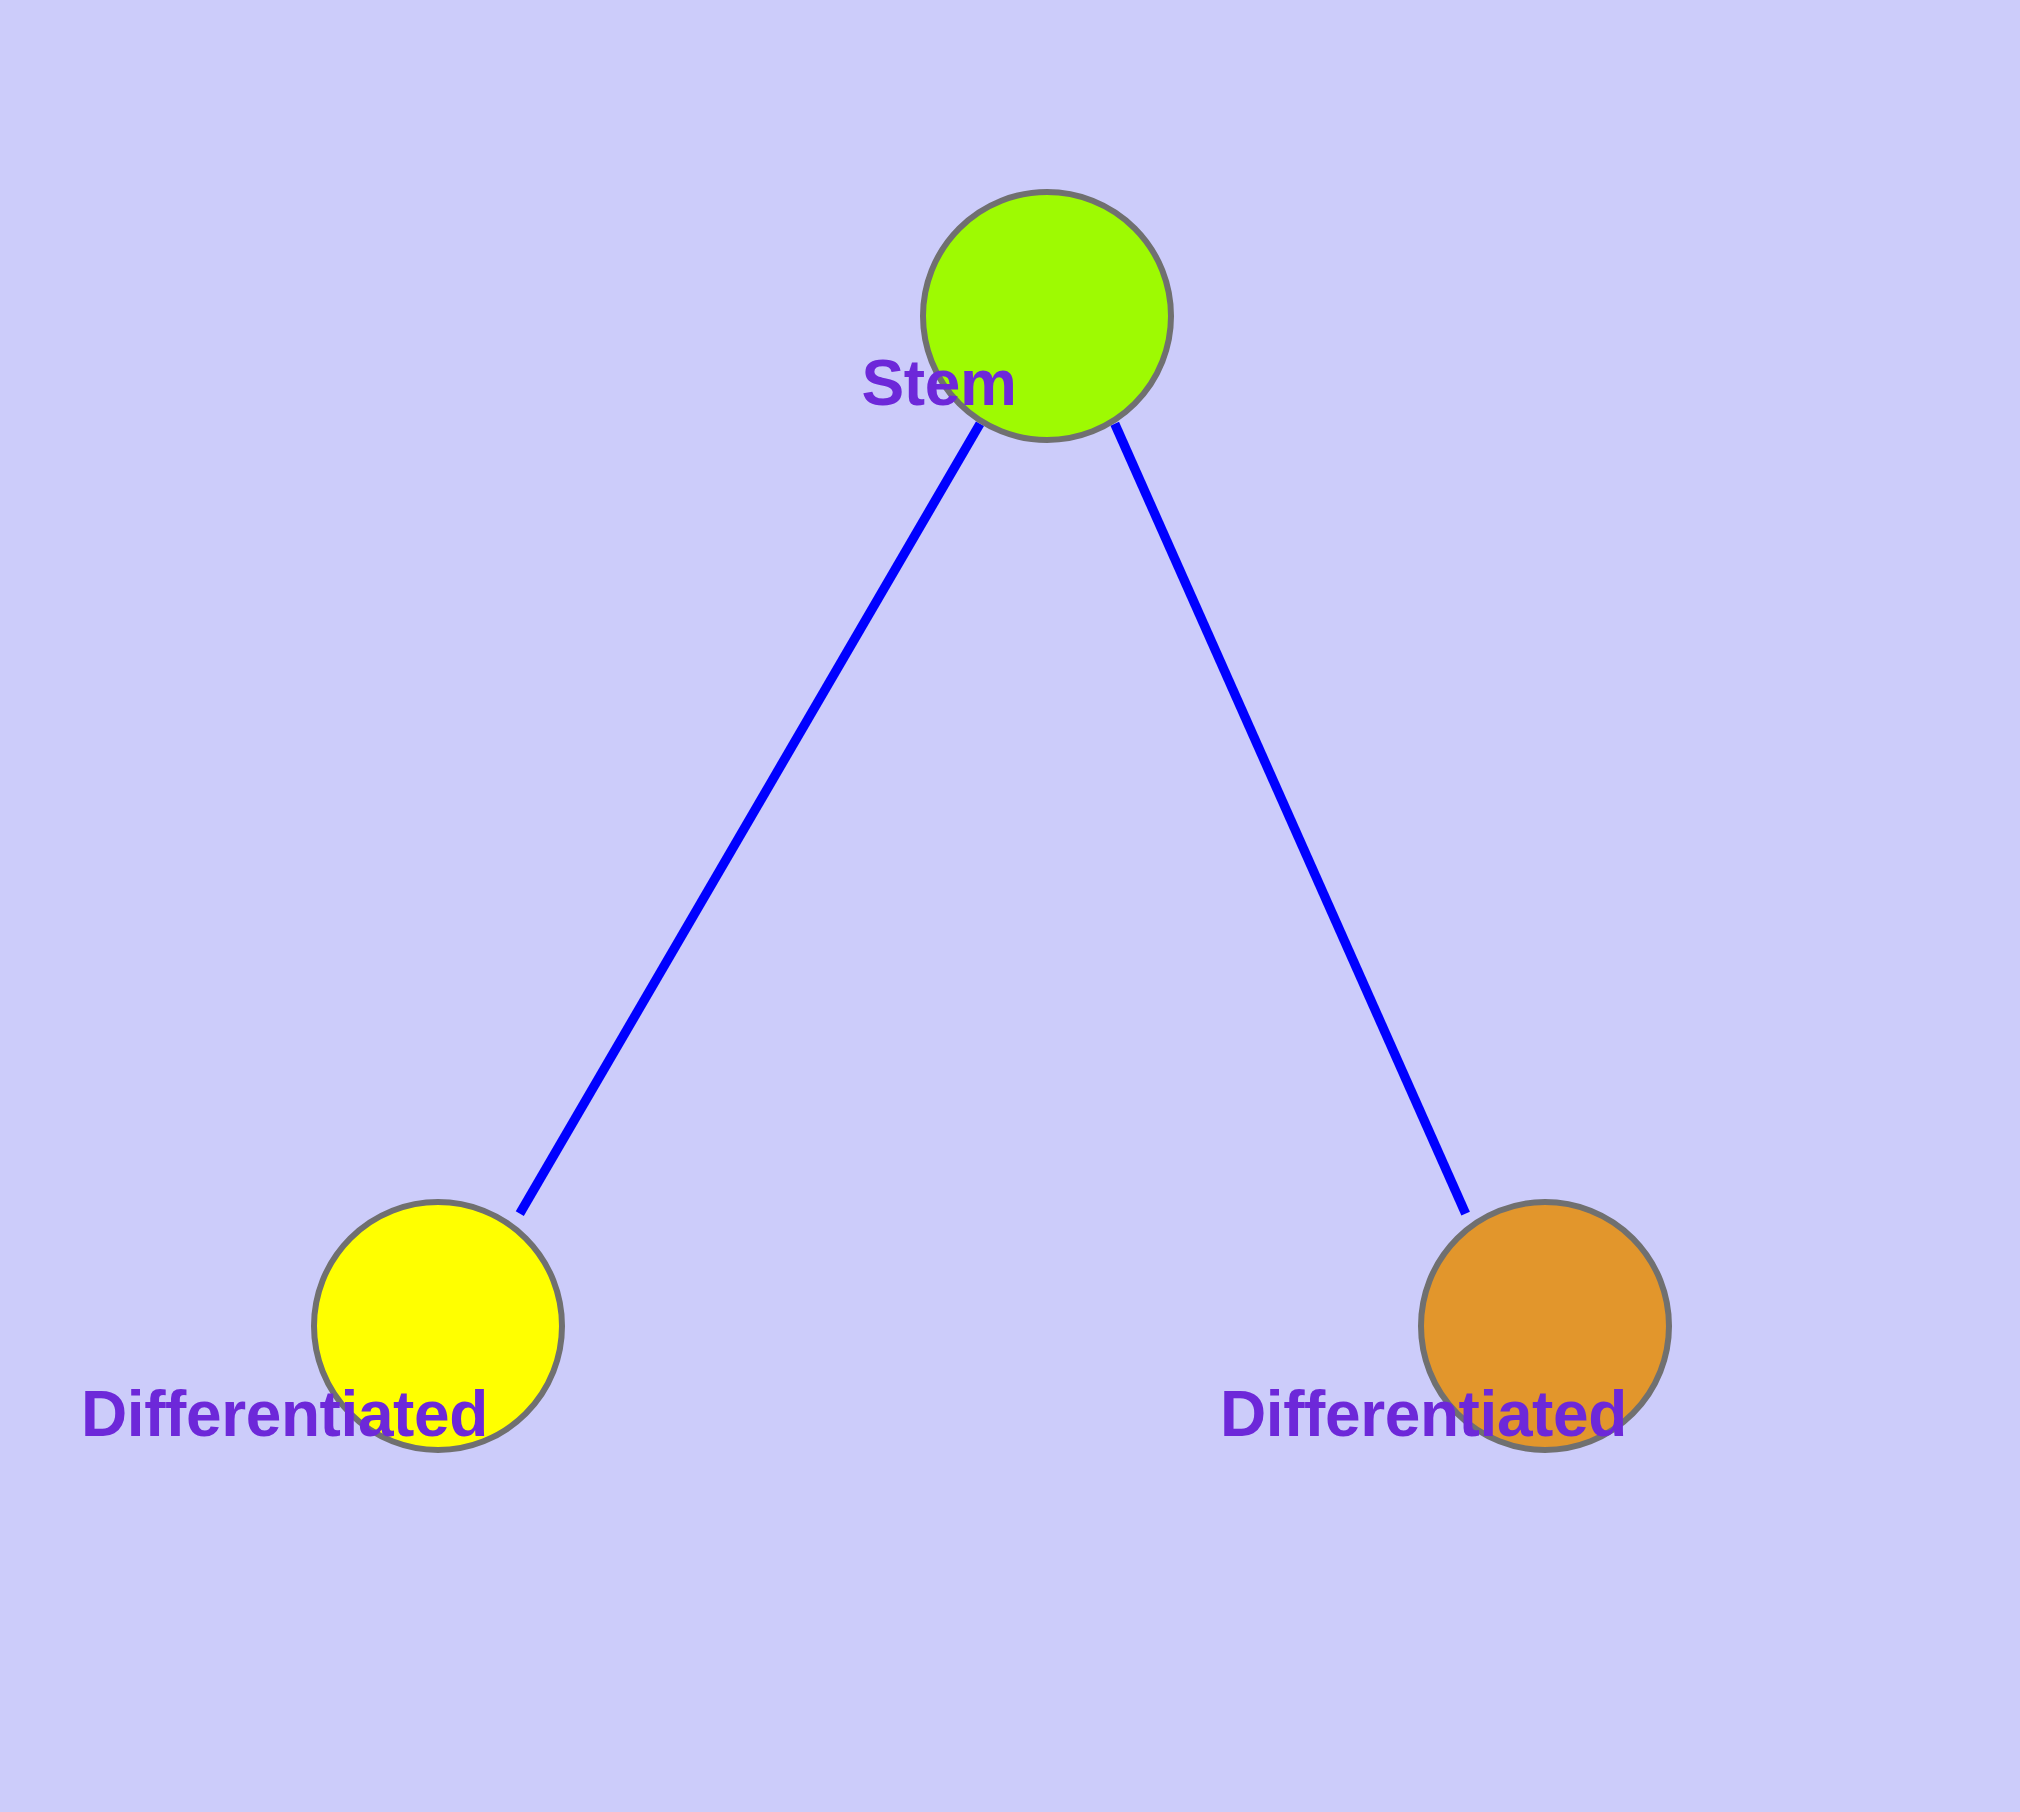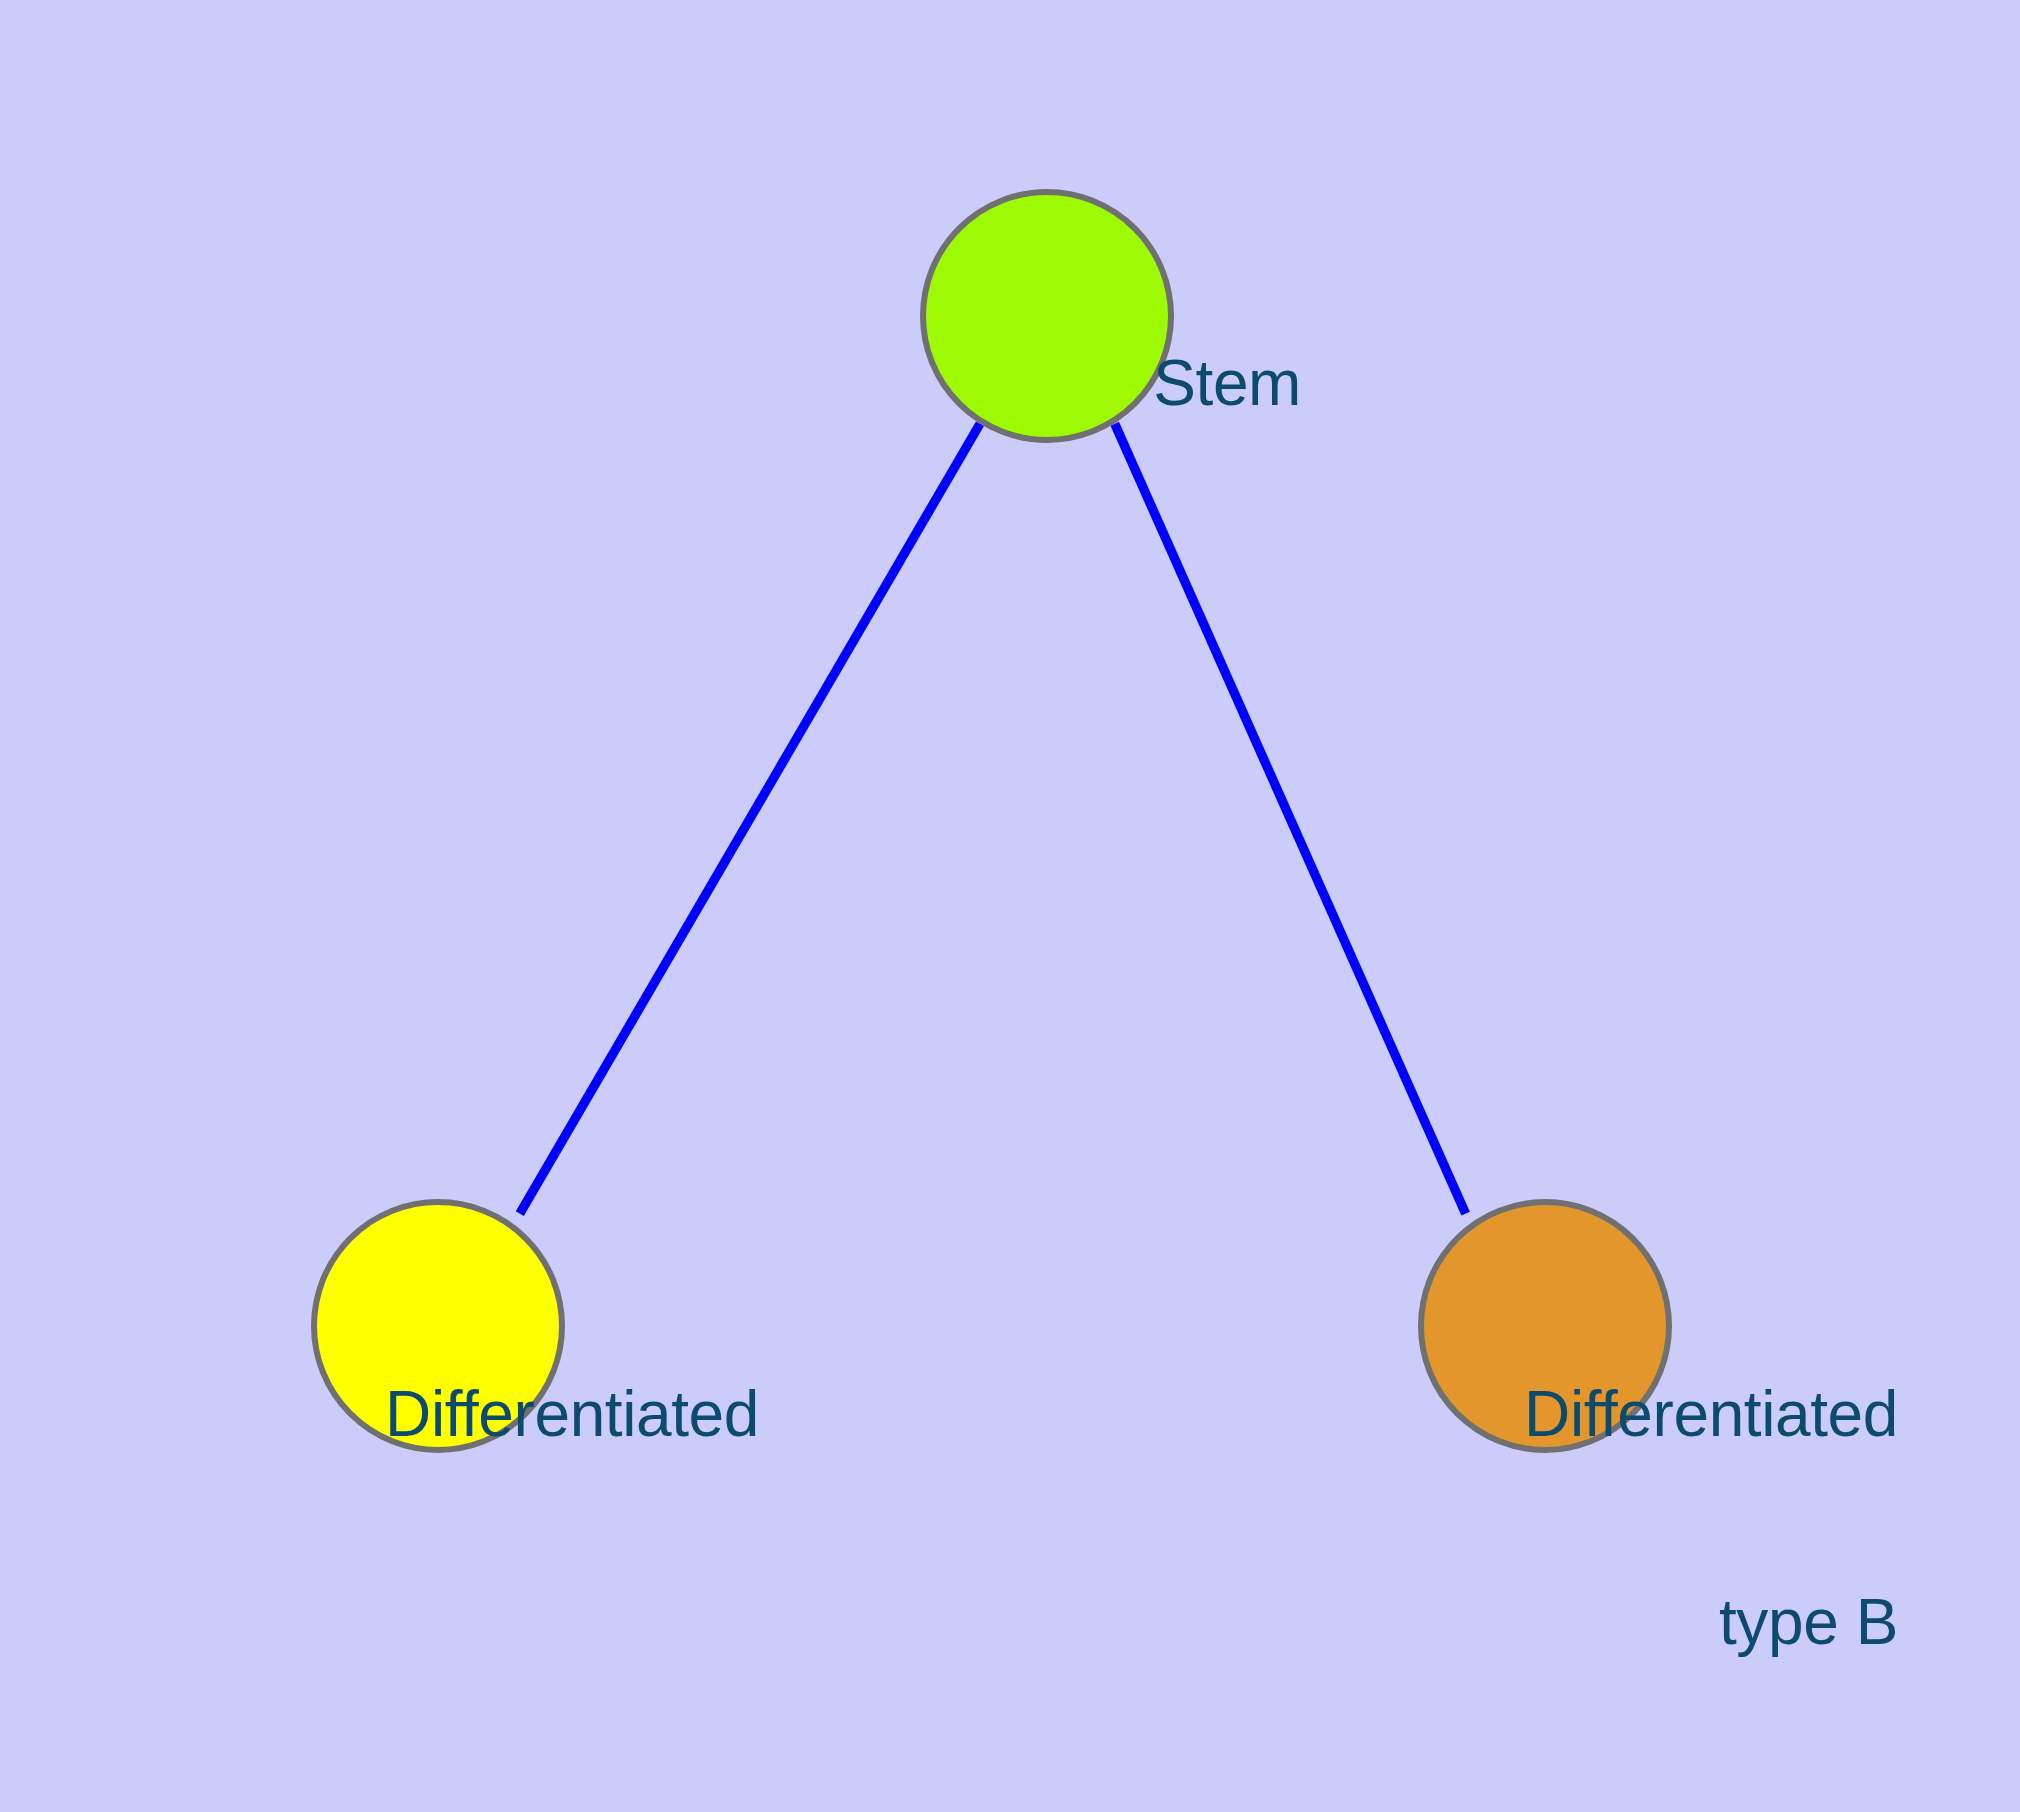--- a/index.html
+++ b/index.html
@@ -24,23 +24,23 @@
     height: 1812px;
   }
   .node {
     position: absolute;
     border-radius: 50%;
     box-sizing: border-box;
     border: 6px solid #707070;
   }
   .node-label {
     position: absolute;
-    text-align: right;
-    color: #0c4a6e;
-    font-weight: normal;
+    text-align: left;
+    color: #6d28d9;
+    font-weight: bold;
     line-height: 1.08;
     white-space: pre;
     pointer-events: none;
     letter-spacing: -0.4px;
   }
   #node-stem {
     left: 920px;
     top: 189px;
     width: 254px;
     height: 254px;
@@ -98,17 +98,16 @@
   <div class="node-label" id="label-stem">
     <span>Stem</span>
   </div>
 
   <div class="node-label" id="label-diff-a">
     <div>Differentiated</div>
   </div>
 
   <div class="node-label" id="label-diff-b">
     <div>Differentiated</div>
-    <div>type B</div>
   </div>
 
 </div>
 
 
 </body></html>

